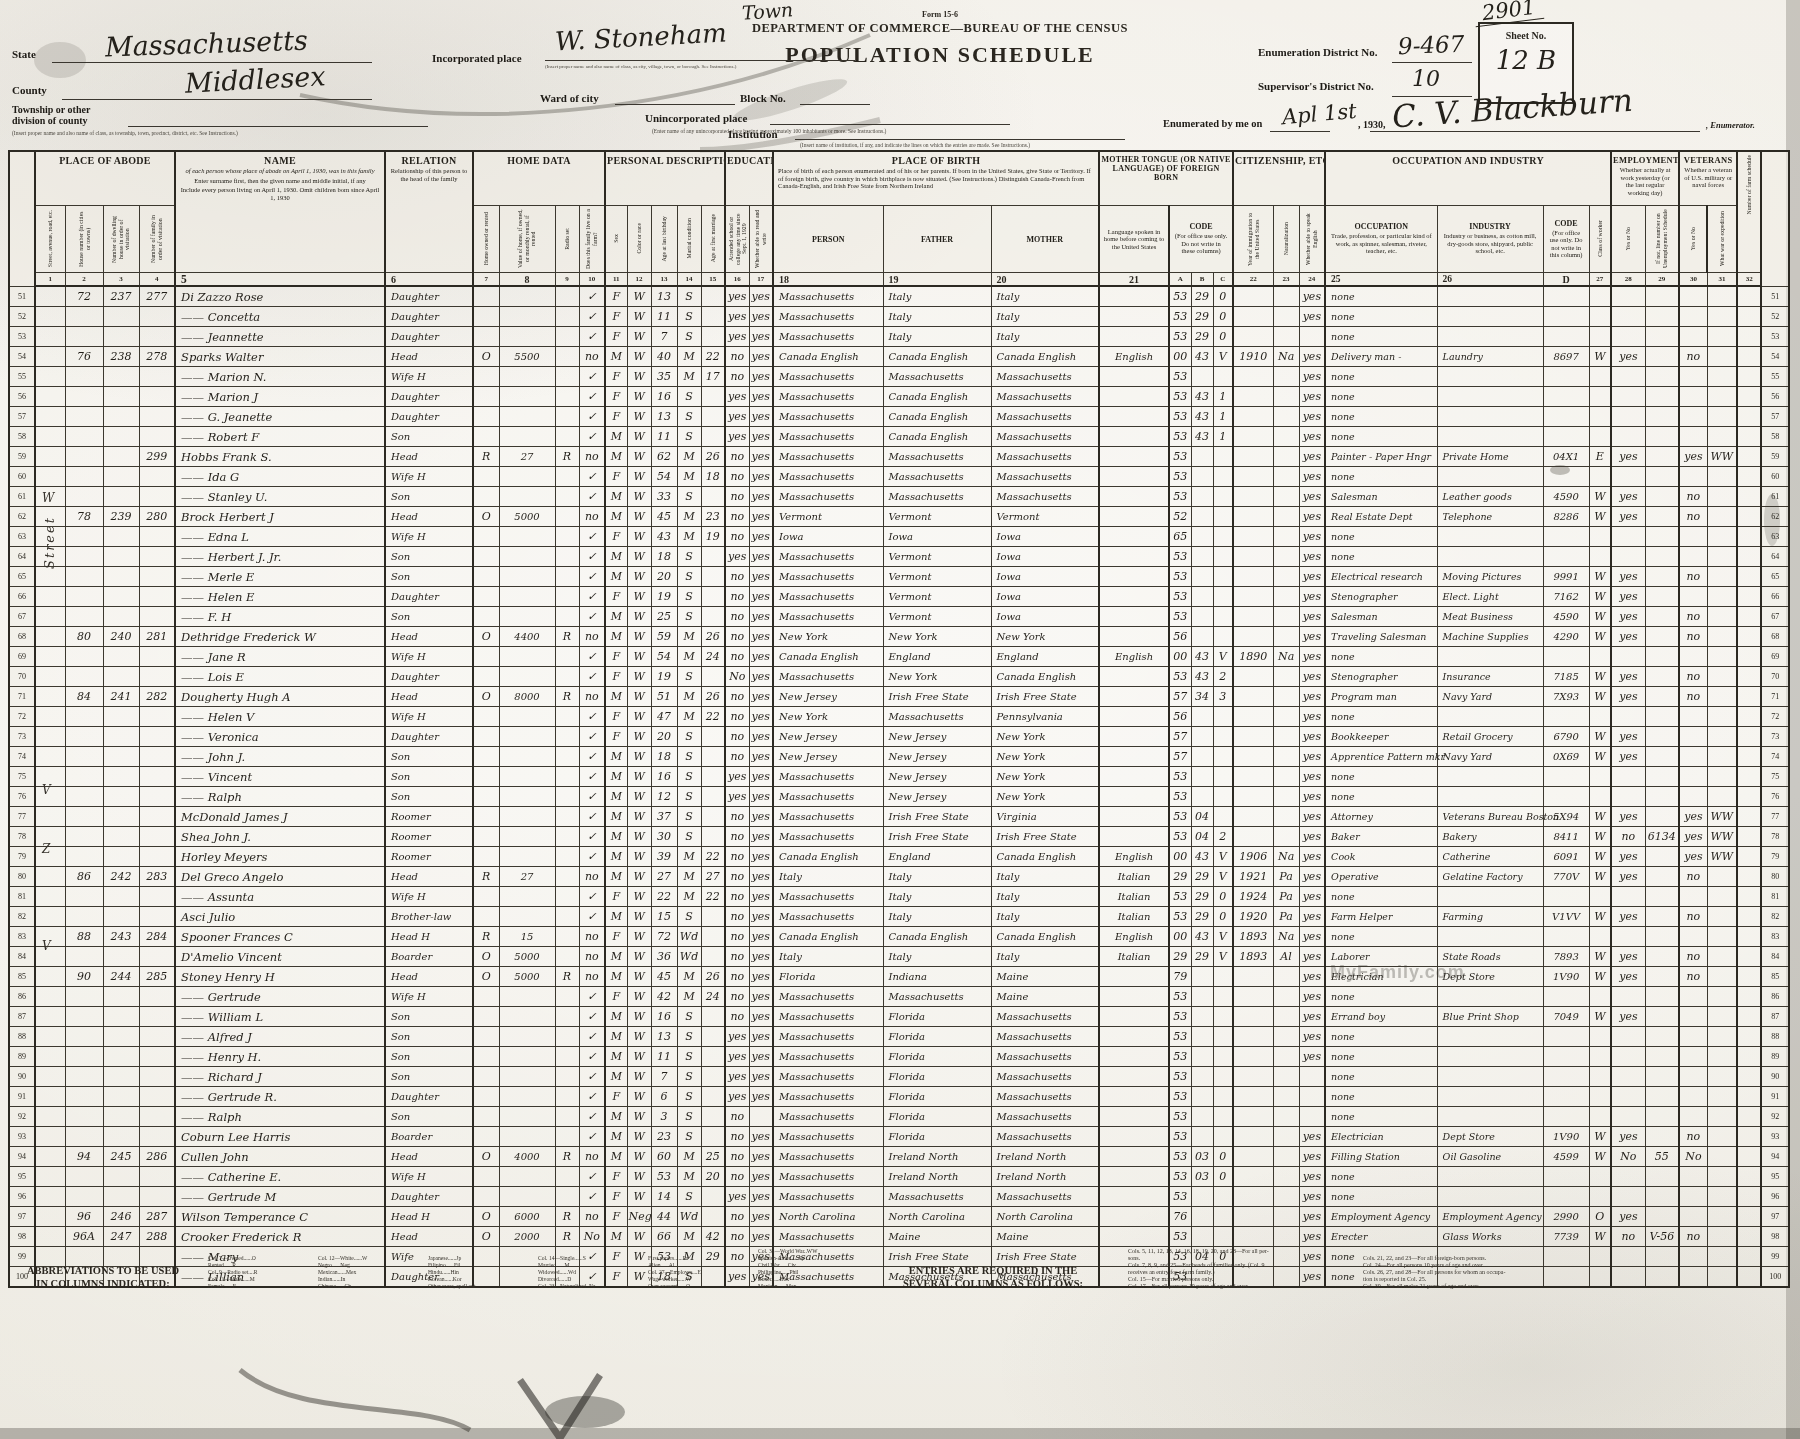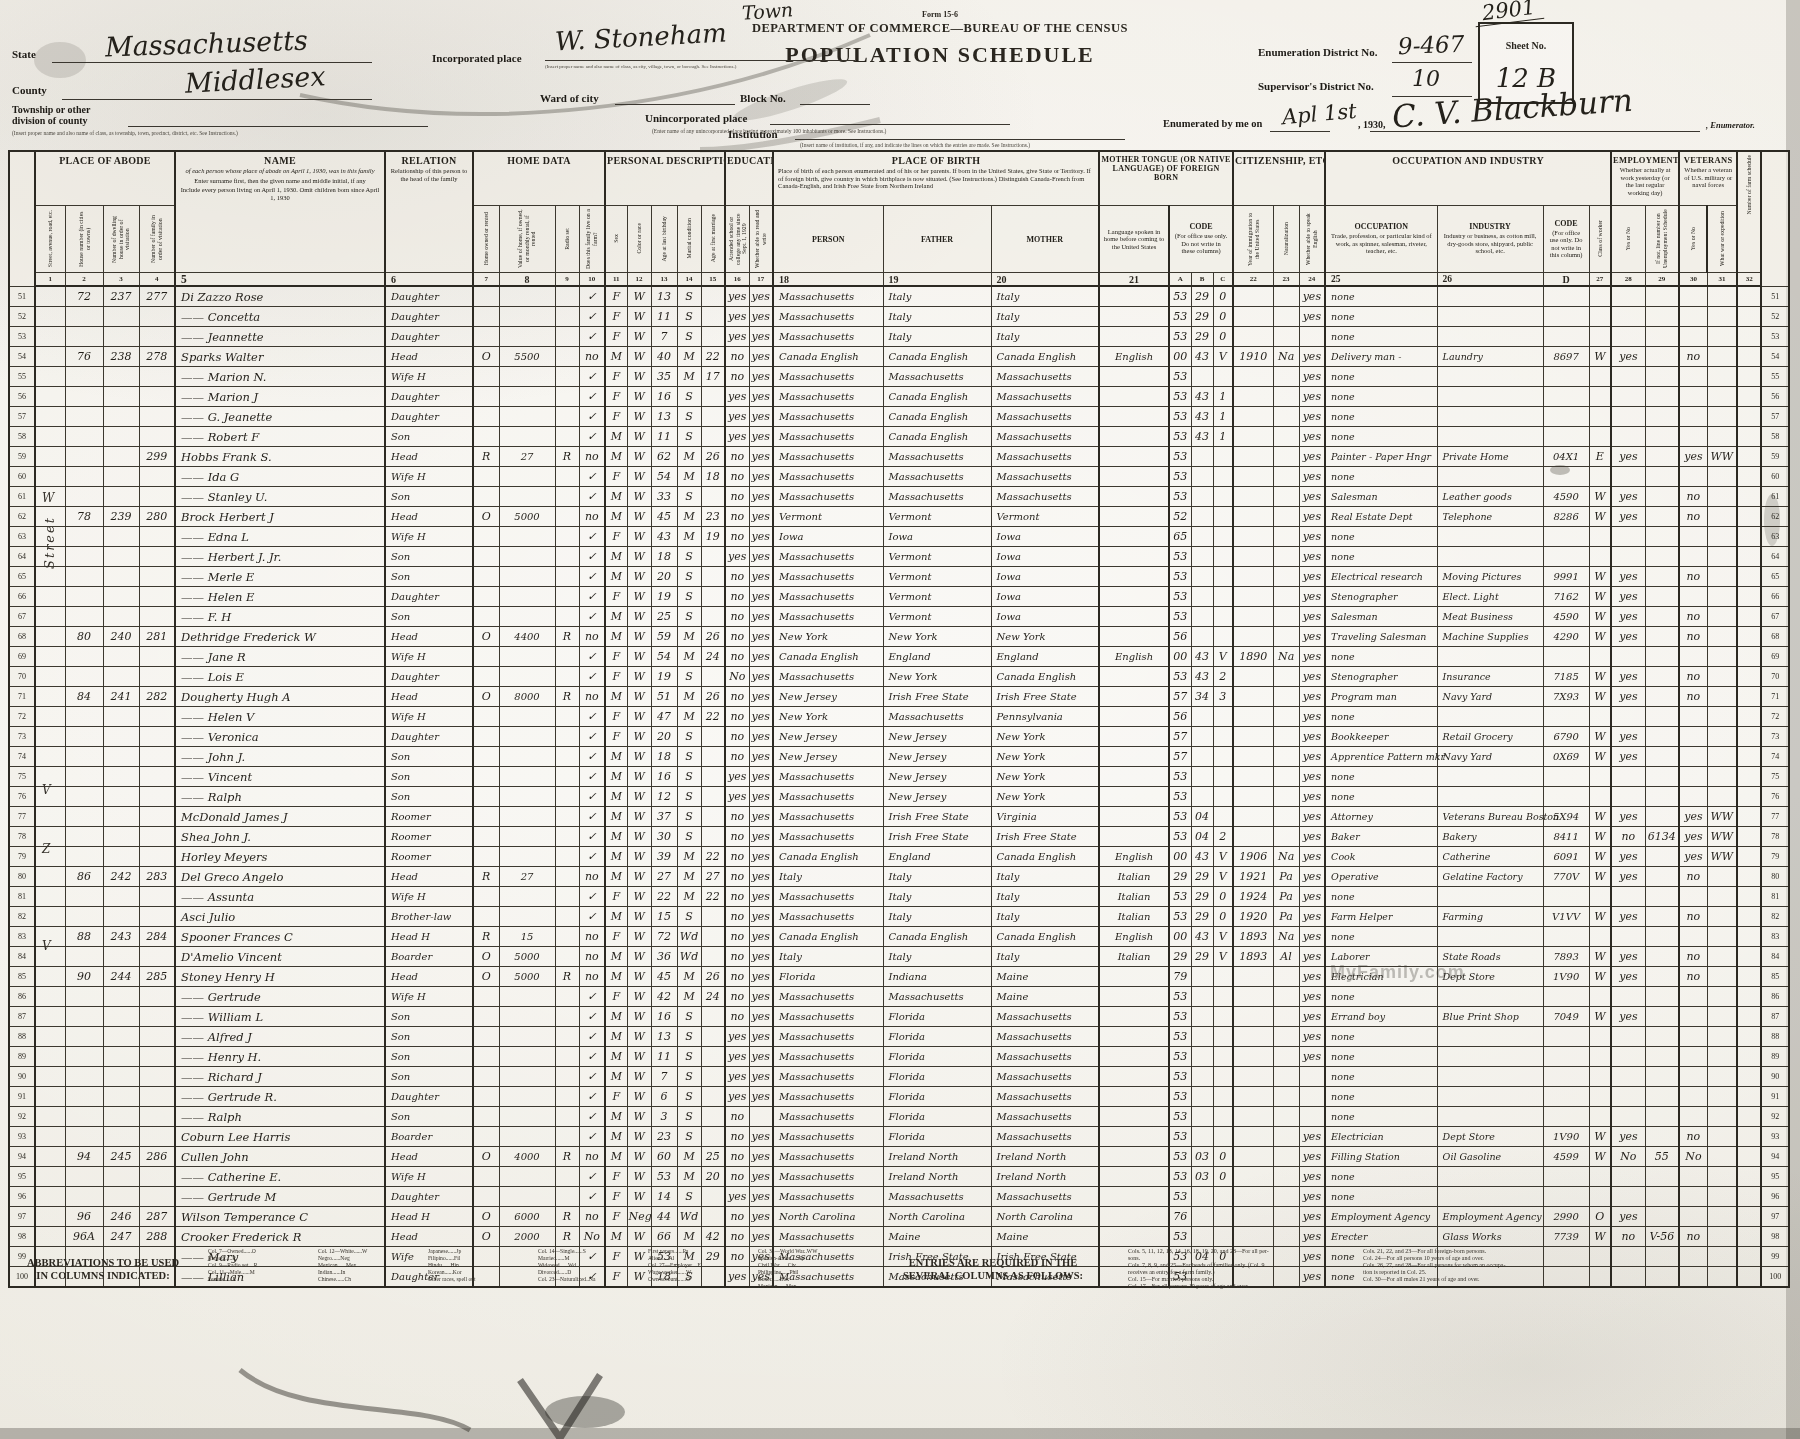--- a/index.html
+++ b/index.html
@@ -17,22 +17,22 @@
   .rule{position:absolute;border-bottom:1.2px solid #3a362f;height:0;}
   .hw{font-family:"DejaVu Serif",serif;font-style:italic;color:#24211b;}
   .hwabs{position:absolute;white-space:nowrap;}
   .titleblock{position:absolute;left:640px;top:10px;width:600px;text-align:center;}
   .form-no{font-size:8px;font-weight:bold;}
   .dept{font-size:12.5px;font-weight:bold;letter-spacing:.5px;margin-top:2px;}
   .bigtitle{font-size:19px;font-weight:bold;letter-spacing:.5px;margin-top:3px;}
   .subtitle{font-size:22px;font-weight:bold;letter-spacing:2px;margin-top:6px;}
   .sheetbox{position:absolute;left:1478px;top:22px;width:92px;height:78px;border:2.5px solid #2c2922;
     text-align:center;background:rgba(255,255,255,.25);}
-  .sheetbox .cap{font-size:10px;font-weight:bold;margin-top:16px;}
-  .sheetbox .val{font-size:26px;margin-top:12px;}
+  .sheetbox .cap{font-size:10px;font-weight:bold;margin-top:6px;}
+  .sheetbox .val{font-size:26px;margin-top:4px;}
   .scrawl{position:absolute;left:1474px;top:-2px;font-size:21px;transform:rotate(-7deg);border-bottom:1.5px solid #2a261f;padding:0 8px;}
 
   table{position:absolute;left:8px;top:150px;width:1782px;border-collapse:collapse;table-layout:fixed;padding-left:36px;}
   th,td{border:1px solid #3c382f;padding:0 1px;overflow:hidden;white-space:nowrap;vertical-align:middle;}
   table{border:2.5px solid #2c2922;}
   thead th{font-size:6px;font-weight:normal;color:#23201a;background:rgba(240,237,229,.6);}
   .gt{font-size:10px;font-weight:bold;letter-spacing:.3px;}
   .r1 th{height:50px;vertical-align:top;padding-top:3px;}
   .r2 th{height:64px;}
   .numrow td{height:12px;font-size:7px;font-weight:bold;text-align:center;border-bottom:2px solid #2c2922;background:rgba(240,237,229,.6);}
@@ -46,21 +46,21 @@
   td.c-name,td.c-rel,td.c-occ,td.c-ind,td.c-pb,td.c-fb,td.c-mb{text-align:left !important;padding-left:5px;}
   td.c-occ,td.c-ind{font-size:9.5px !important;overflow:visible;}
   td.c-name{font-size:11.5px !important;overflow:visible;}
   td.c-pb,td.c-fb,td.c-mb,td.c-mt{font-size:10px !important;overflow:visible;}
   td.c-rel{font-size:10px !important;}
   td.c-val,td.c-oc{font-size:10px !important;}
   
   .c-st,.c-name,.c-rel,.c-own,.c-sex,.c-sch,.c-pb,.c-mt,.c-ca,.c-im,.c-occ,.c-ew,.c-vet,.c-fs{border-left:2px solid #2c2922;}
   tr > *:last-child{border-left:2px solid #2c2922;}
 
-  .footer{position:absolute;left:8px;top:1242px;width:1782px;display:flex;gap:10px;align-items:flex-start;}
+  .footer{position:absolute;left:8px;top:1242px;width:1782px;display:flex;gap:10px;align-items:flex-end;}
   .fhead{font-size:10.5px;font-weight:bold;white-space:pre-line;line-height:13px;padding-top:14px;}
   .abbr-col,.req-col{font-size:5.6px;line-height:7px;white-space:pre-line;color:#35312a;padding-top:6px;}
   .abbr-col{width:100px;}
   .req-col{width:225px;font-size:6px;}
   .watermark{position:absolute;left:1330px;top:962px;font-family:"Liberation Sans",sans-serif;
     font-size:18px;font-weight:bold;color:rgba(130,128,122,.5);letter-spacing:1px;}
   .margin-mark{position:absolute;left:42px;font-family:"DejaVu Serif",serif;font-style:italic;font-size:12px;color:#35312a;}
   .mvert{transform:rotate(-90deg);transform-origin:left top;letter-spacing:2px;font-size:13px;}
   svg.decor{position:absolute;pointer-events:none;}
 </style>

